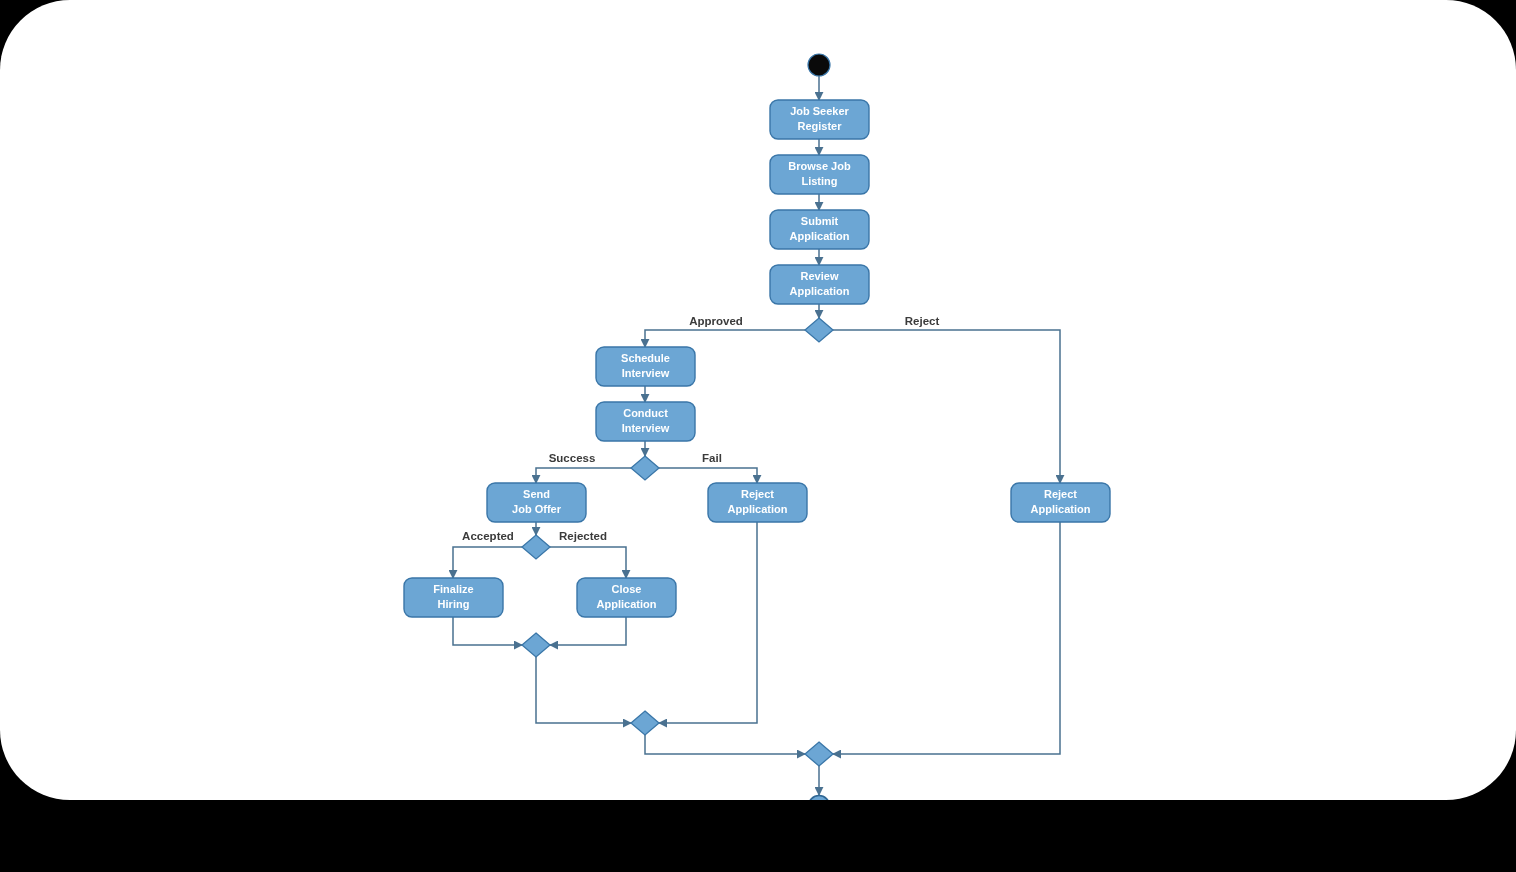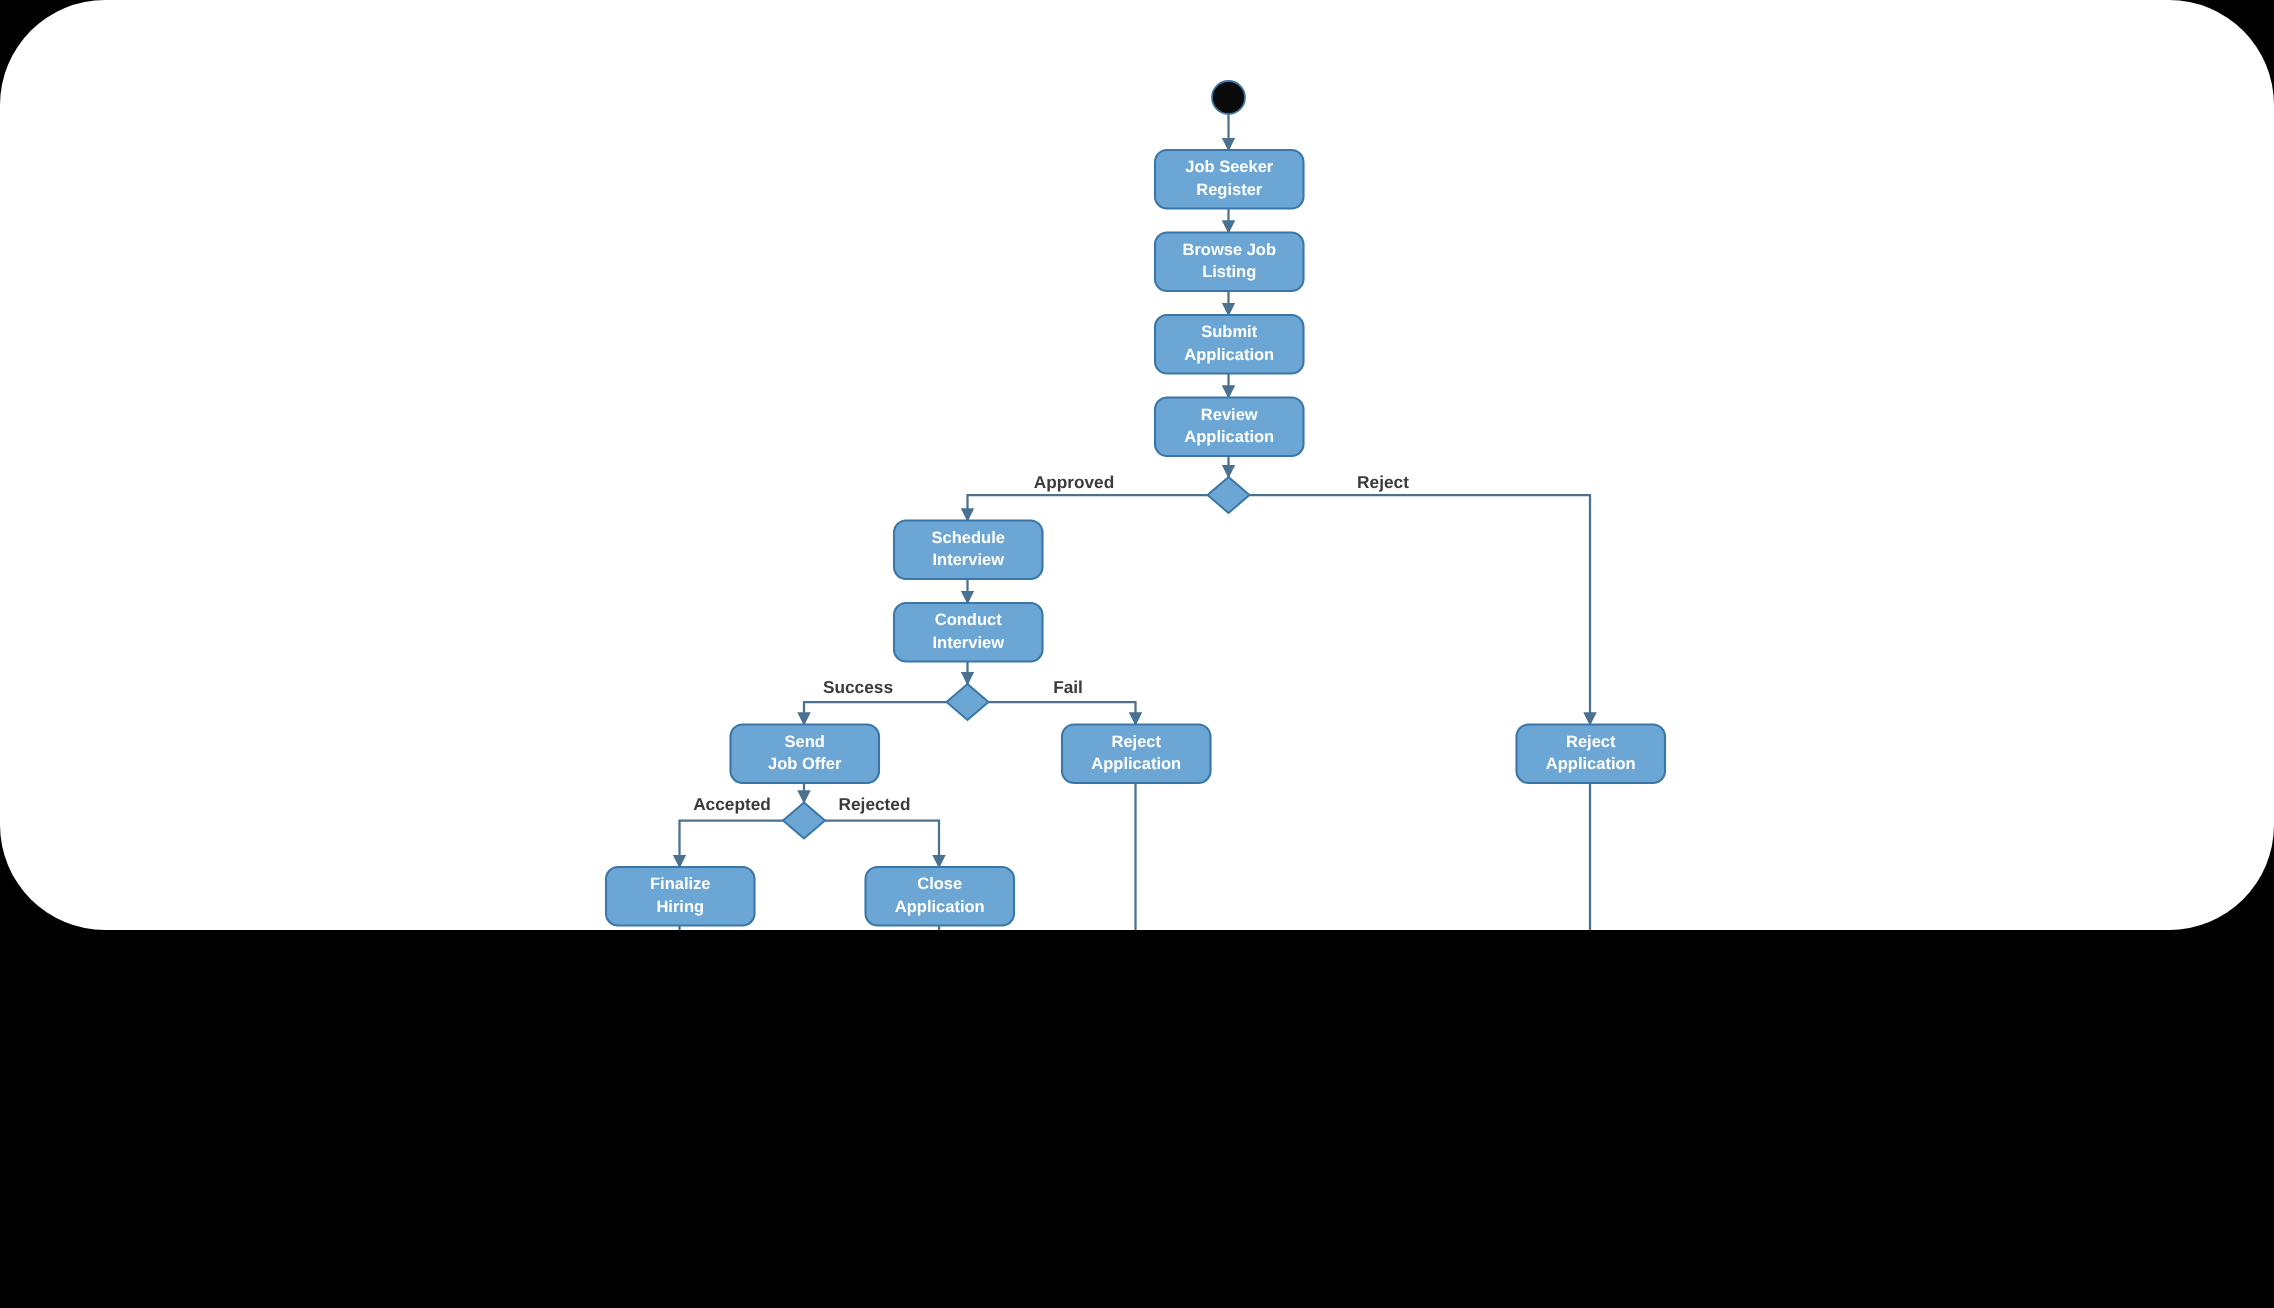--- a/index.html
+++ b/index.html
@@ -7,21 +7,21 @@
     padding: 0;
     background: #000000;
     width: 1516px;
     height: 872px;
     overflow: hidden;
     font-family: "Liberation Sans", sans-serif;
   }
   #page {
     position: relative;
     width: 1516px;
-    height: 620px;
+    height: 800px;
     background: #ffffff;
     border-radius: 70px;
     overflow: hidden;
   }
   #diagram-svg {
     display: block;
     width: 1516px;
     height: 872px;
   }
   .node-label {

